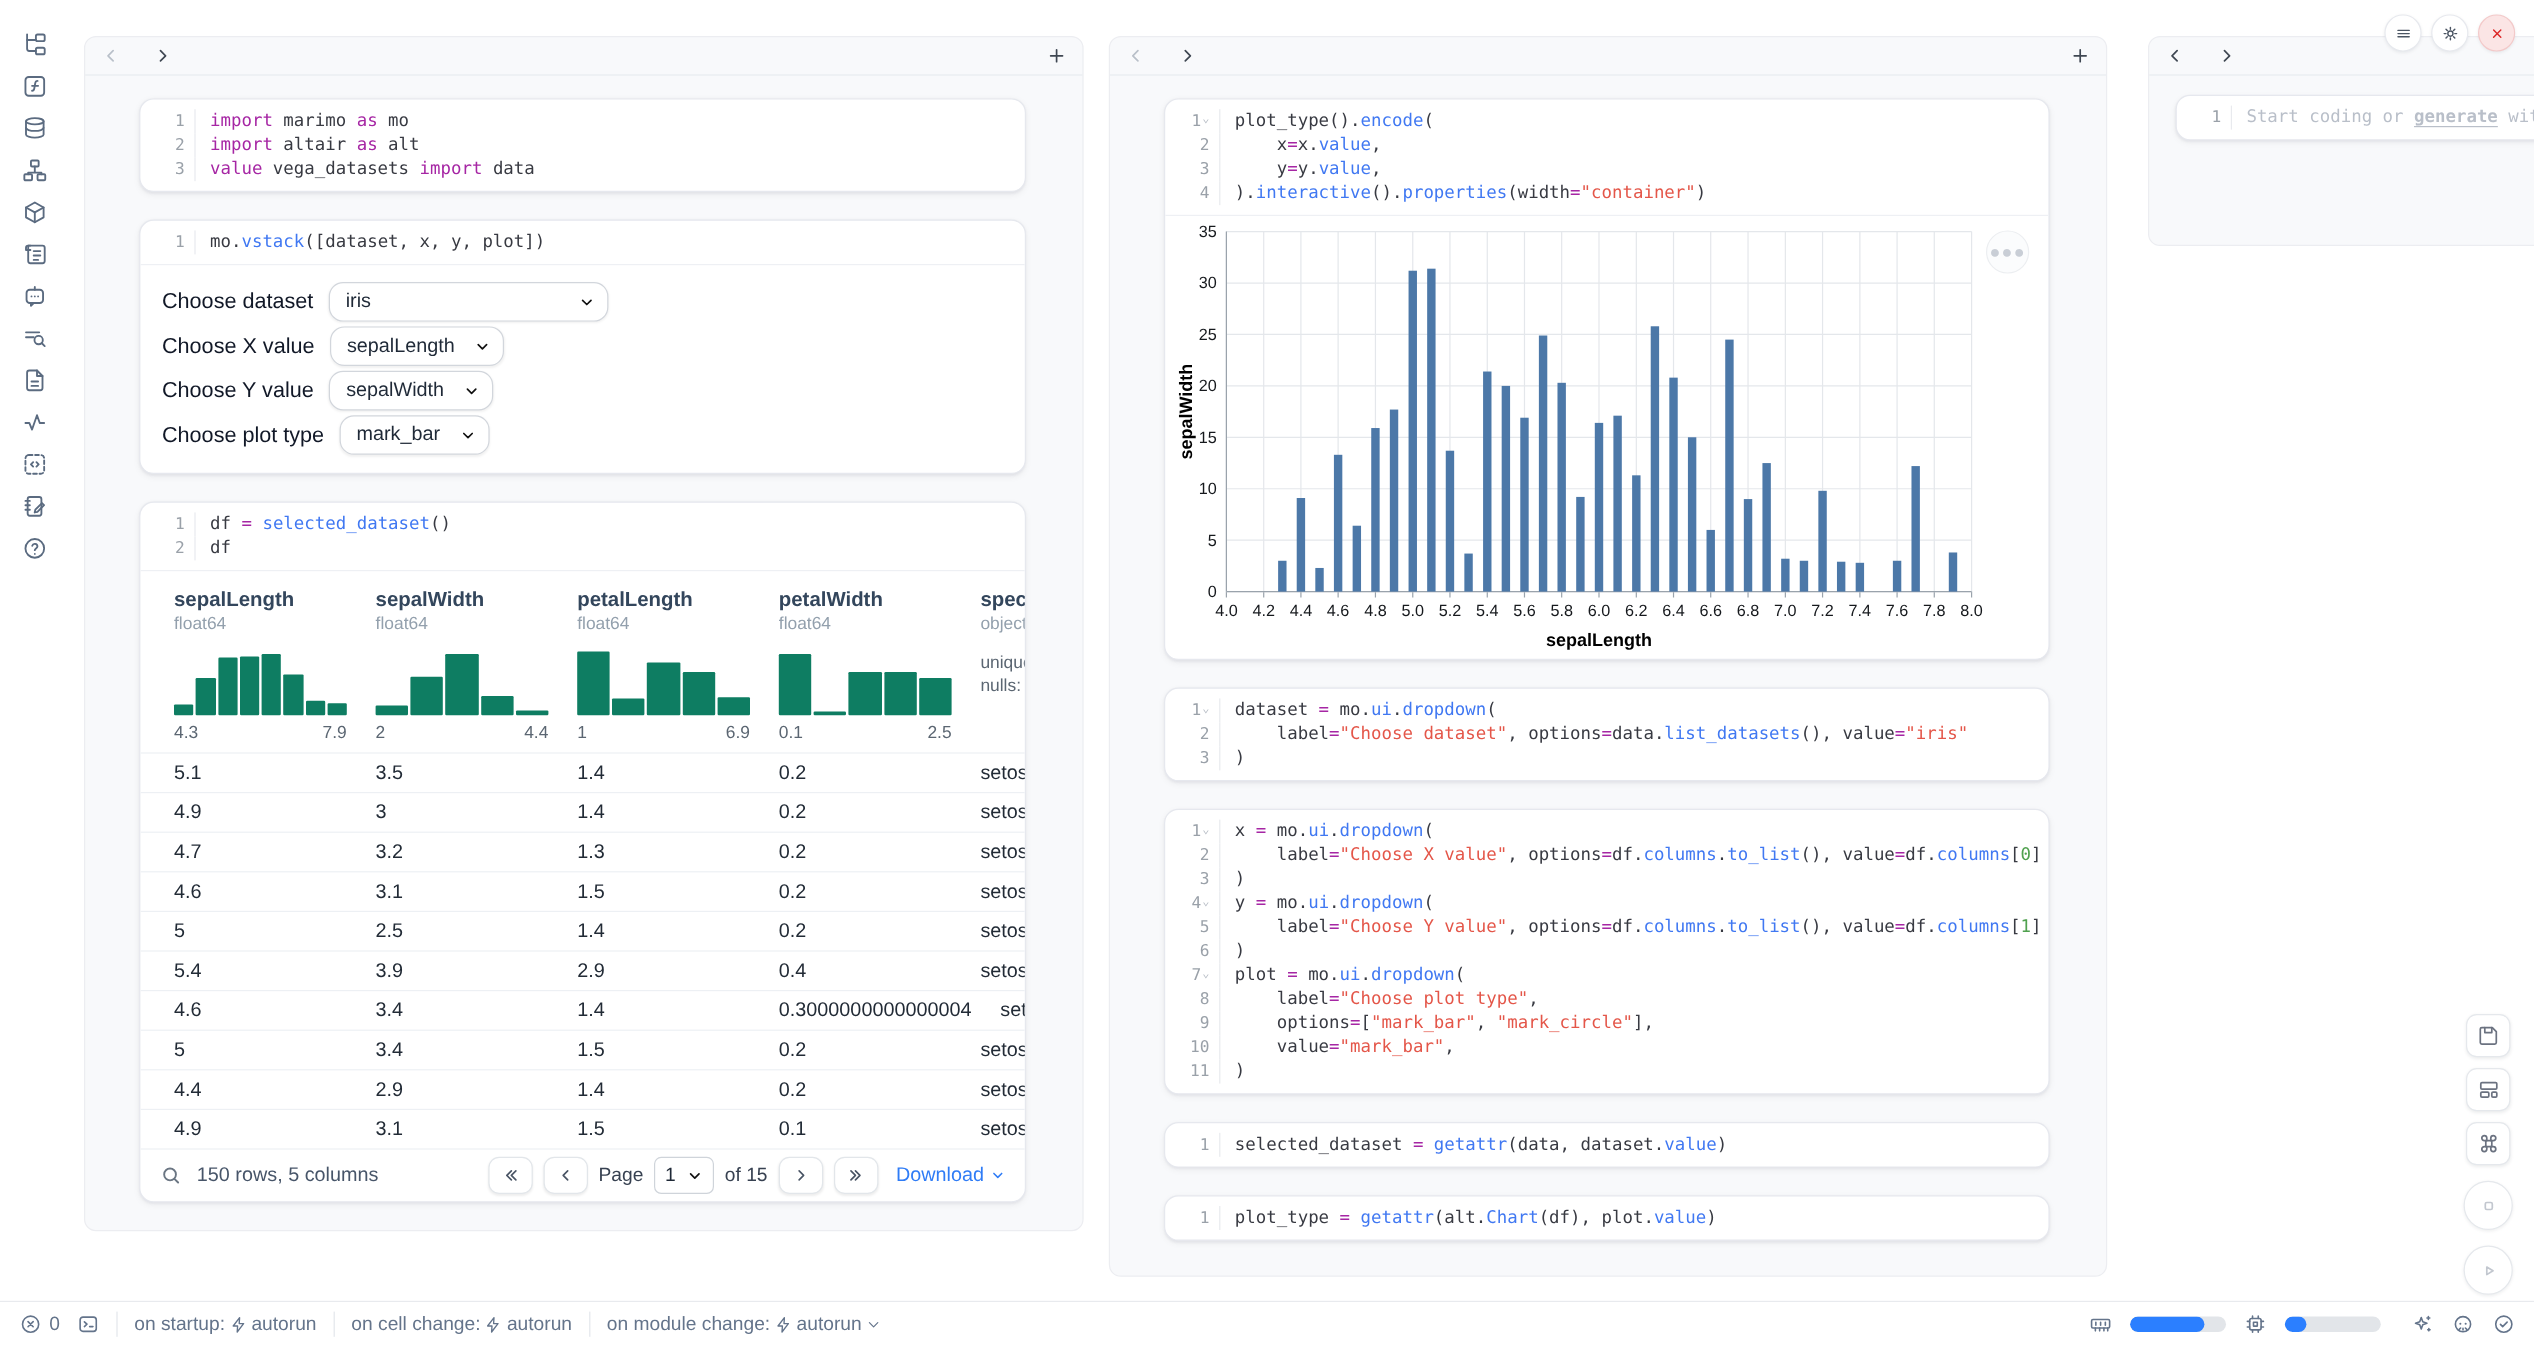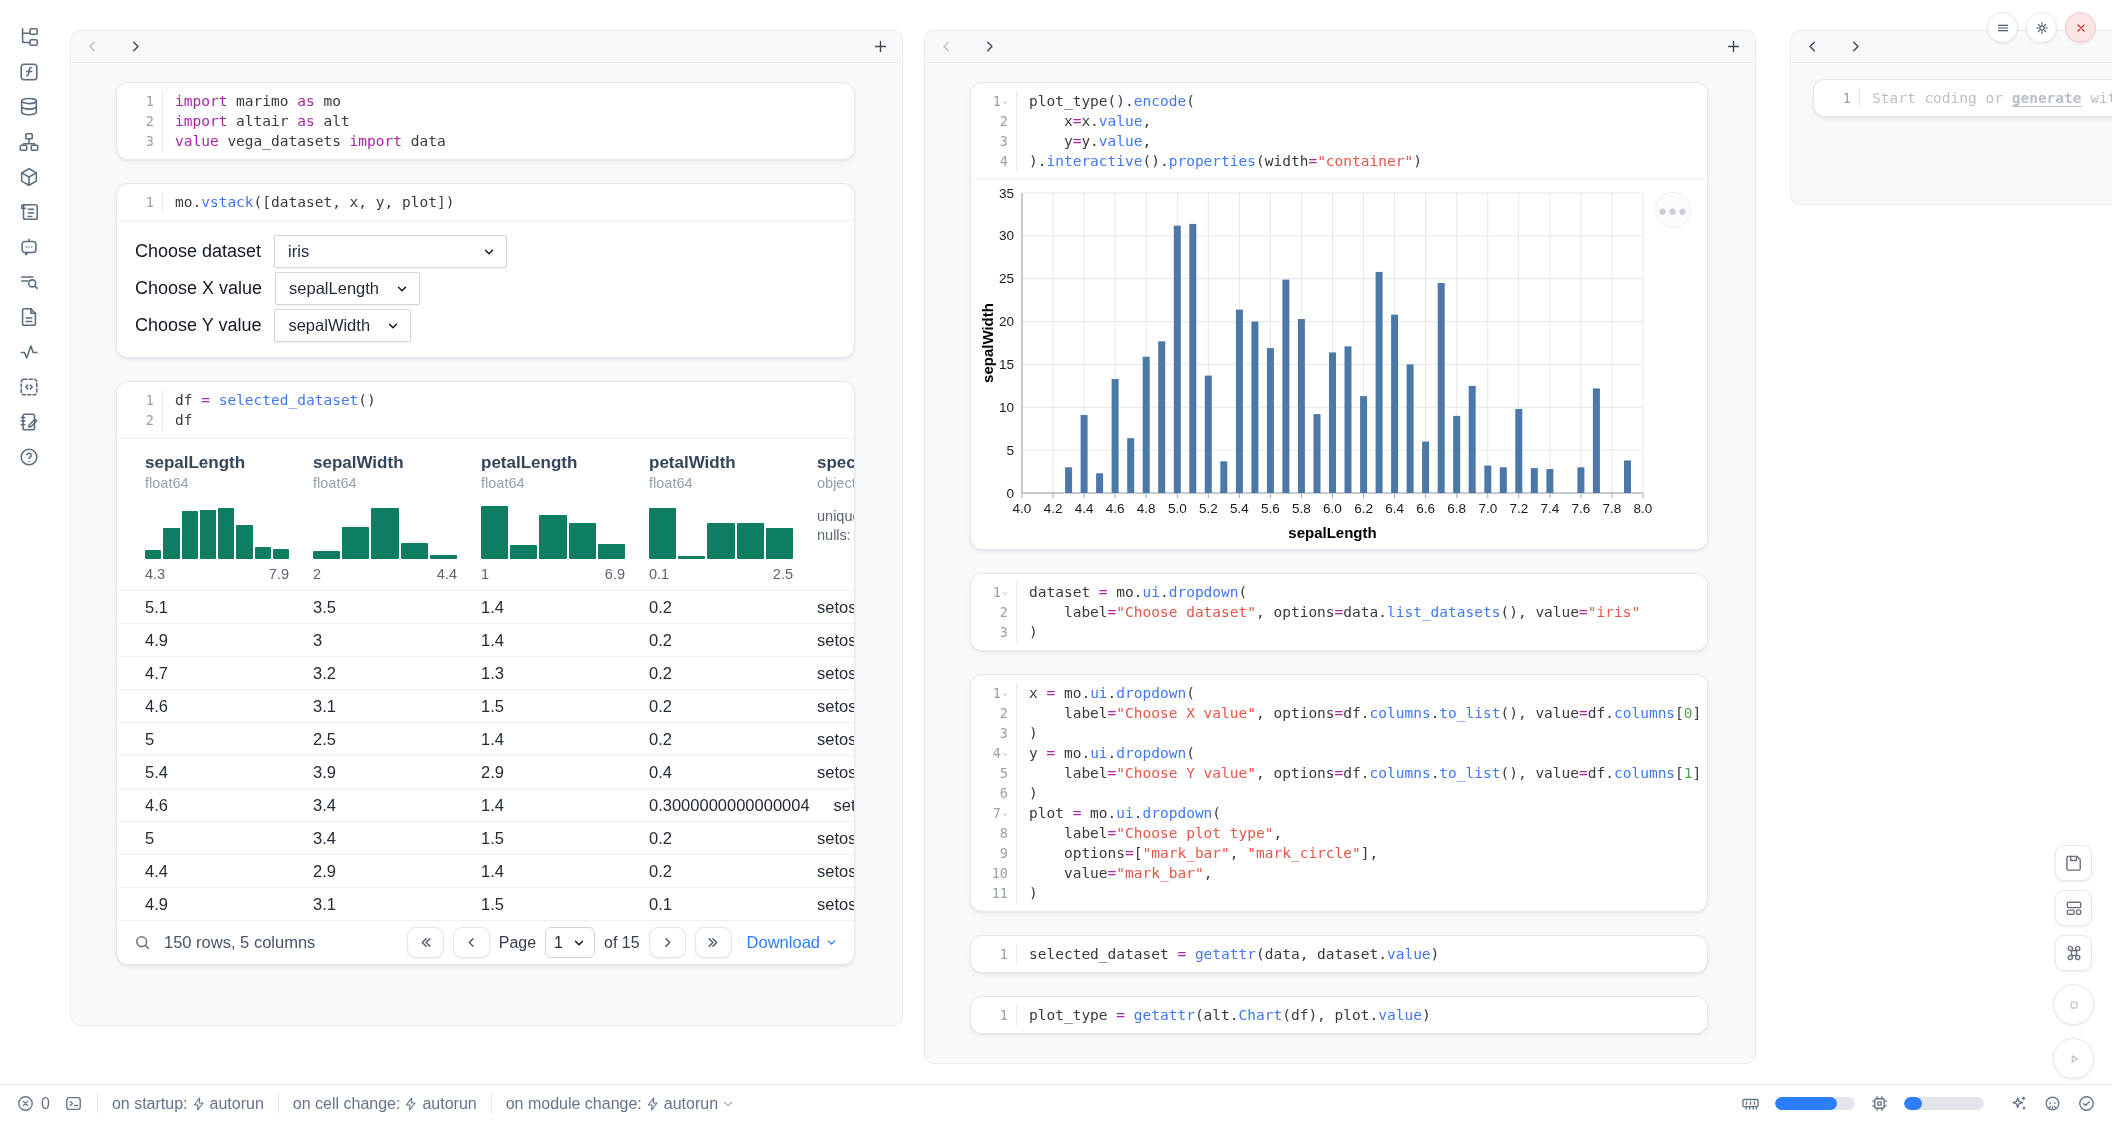--- a/index.html
+++ b/index.html
@@ -41,21 +41,21 @@
   .lc { padding-left:12px; white-space:pre; color:#383a42; }
   .tk-k { color:#a626a4;margin-top:44px; } .tk-f { color:#4078f2; } .tk-s { color:#e45649; }
   .tk-n { color:#50a14f; } .tk-o { color:#a626a4; }
   .cell-output { border-top:1px solid #eef0f4; }
 
   
   .vstack-out { padding:13px 18px 12px; }
   .ctl-row { display:flex; align-items:center; gap:13px; margin-bottom:2px; min-height:35px; }
   .ctl-label { font-size:18px; color:#111827; }
   .select { display:inline-flex; align-items:center; justify-content:space-between; gap:16px;
-    min-height:33px; padding:4px 10px 4px 13px; border:1px solid #d2d6dc; border-radius:2px;
+    min-height:33px; padding:4px 10px 4px 13px; border:1px solid #d2d6dc; border-radius:12px;
     background:#fff; box-shadow:0 1px 2px rgba(0,0,0,.06); font-size:16.5px; color:#1f2937; cursor:pointer; }
   .select.wide { width:233px; }
   .chevdn { width:14px; height:14px; stroke:#111; fill:none; stroke-width:2.4;
     stroke-linecap:round; stroke-linejoin:round; flex:none; }
 
   
   .thead { display:flex; padding:14px 0 8px 16px; }
   .tcol { flex:0 0 168px; padding:0 12px; cursor:pointer; }
   .tname { font-size:17px; font-weight:700; color:#33465c; white-space:nowrap; }
   .tdtype { font-size:14.5px; color:#93a0ad; margin-top:2px; white-space:nowrap; }
@@ -292,20 +292,29 @@
                 <span>sepalLength</span>
                 <svg class="chevdn" viewBox="0 0 24 24">
                   <path d="M6 9l6 6 6-6"></path>
                 </svg>
               </div>
             </div>
             <div class="ctl-row">
               <label class="ctl-label">Choose Y value</label>
               <div class="select">
                 <span>sepalWidth</span>
+                <svg class="chevdn" viewBox="0 0 24 24">
+                  <path d="M6 9l6 6 6-6"></path>
+                </svg>
+              </div>
+            </div>
+            <div class="ctl-row">
+              <label class="ctl-label">Choose plot type</label>
+              <div class="select">
+                <span>mark_bar</span>
                 <svg class="chevdn" viewBox="0 0 24 24">
                   <path d="M6 9l6 6 6-6"></path>
                 </svg>
               </div>
             </div>
           </div>
       </div>
       <div class="cell">
         <div class="code-lines">
             <div class="cl">

